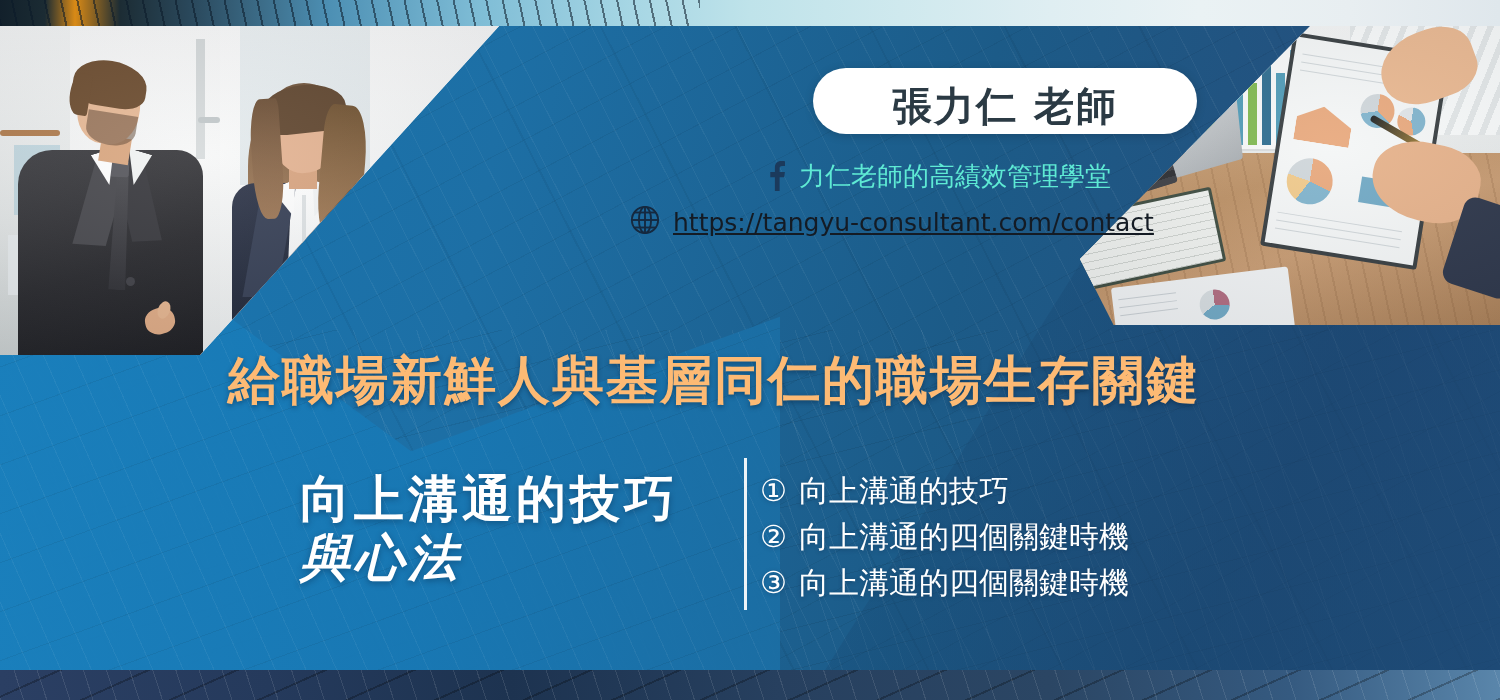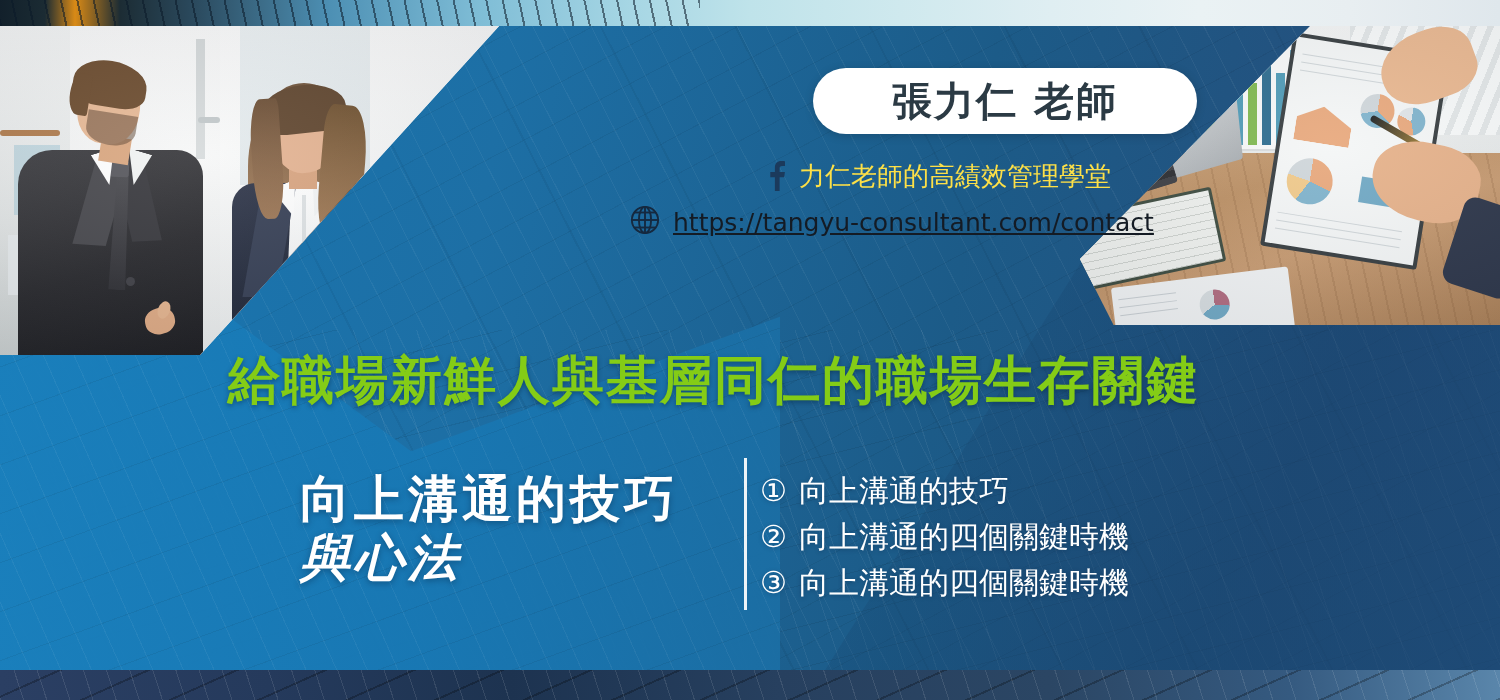--- a/index.html
+++ b/index.html
@@ -171,47 +171,47 @@
   .pr-pen{position:absolute;left:286px;top:108px;width:76px;height:7px;background:linear-gradient(90deg,#1c1f22,#c79a3c);transform:rotate(30deg);border-radius:4px;}
   .pr-paper{position:absolute;left:34px;top:252px;width:178px;height:62px;background:#f1f3f4;transform:rotate(-7deg);border-radius:3px;}
   .pr-paper .ln{position:absolute;left:6px;height:1px;background:#c9cfd3;}
   .pr-ppie{position:absolute;left:86px;top:14px;width:30px;height:30px;border-radius:50%;background:conic-gradient(#b06a7e 0 28%,#6fa8c4 28% 66%,#d7dde0 66% 100%);}
   .pr-vig{position:absolute;inset:0;background:radial-gradient(130% 100% at 60% 40%,rgba(255,255,255,.08),rgba(30,40,55,.10) 90%);}
 
   
   .name-pill{
     position:absolute;left:813px;top:68px;width:384px;height:66px;
     background:#ffffff;border-radius:33px;
-    display:flex;align-items:center;justify-content:center;
+    display:flex;align-items:flex-end;justify-content:center;
     box-shadow:0 2px 10px rgba(0,0,0,.18);
   }
   .name-pill .txt{
     font-size:40px;font-weight:bold;color:#2b3a44;letter-spacing:2px;
     font-family:"DejaVu Sans","Liberation Sans",sans-serif;
   }
 
   .fb-line{
     position:absolute;left:765px;top:158px;width:440px;height:36px;
     display:flex;align-items:center;gap:12px;
   }
   .fb-icon{width:22px;height:30px;display:flex;align-items:center;justify-content:center;}
-  .fb-line .txt{font-size:26px;color:#fde047;font-family:"DejaVu Sans","Liberation Sans",sans-serif;white-space:nowrap;}
+  .fb-line .txt{font-size:26px;color:#5eead4;font-family:"DejaVu Sans","Liberation Sans",sans-serif;white-space:nowrap;}
 
   .url-line{
     position:absolute;left:630px;top:202px;width:540px;height:40px;
     display:flex;align-items:center;gap:13px;
   }
   .url-line .txt{
     font-size:25px;color:#141b24;text-decoration:underline;
     font-family:"DejaVu Sans","Liberation Sans",sans-serif;white-space:nowrap;
   }
 
   .headline{
     position:absolute;left:228px;top:346px;width:1100px;height:62px;
-    font-size:52px;font-weight:bold;color:#84cc16;letter-spacing:2px;
+    font-size:52px;font-weight:bold;color:#fdba74;letter-spacing:2px;
     font-family:"DejaVu Sans","Liberation Sans",sans-serif;
     text-shadow:0 2px 5px rgba(0,30,60,.45);
     white-space:nowrap;
   }
 
   .course-title{
     position:absolute;left:300px;top:470px;width:430px;
     font-size:50px;font-weight:bold;color:#ffffff;line-height:1.18;
     letter-spacing:4px;
     font-family:"DejaVu Sans","Liberation Sans",sans-serif;

